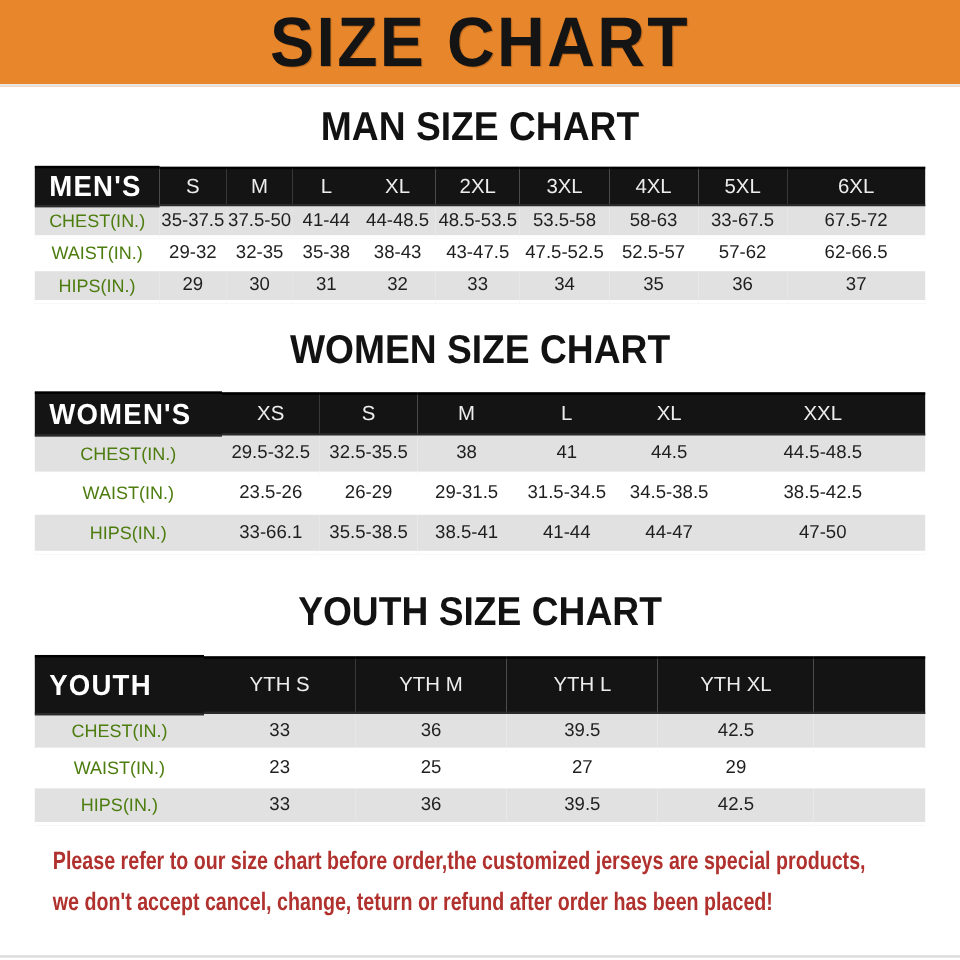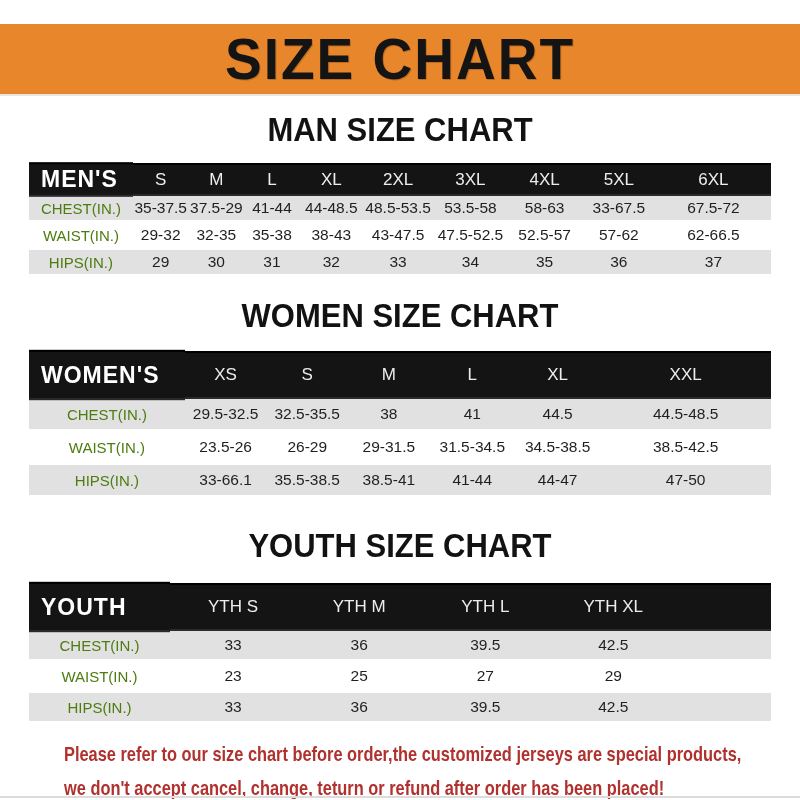--- a/index.html
+++ b/index.html
@@ -7,21 +7,20 @@
   body {
     font-family: "Liberation Sans", sans-serif;
     background: #ffffff;
     position: relative;
   }
   .banner {
     height: 72px;
     background: var(--banner-orange, #E8862C);
     display: flex; align-items: center; justify-content: center;
     border-bottom: 2px solid #e6e6e6;
-    margin-top: 24px;
   }
   .banner-title {
     font-size: 55px; font-weight: bold; color: #141414;
     letter-spacing: 2px; transform: scaleY(1.06);
     text-shadow: 1px 1px 0 rgba(120,60,0,0.35);
   }
   .section-heading {
     text-align: center; font-size: 31px; font-weight: bold; color: #121212;
     letter-spacing: 0px; transform: scaleY(1.08);
   }
@@ -52,29 +51,29 @@
     text-align: center; vertical-align: middle;
     font-size: 15.5px; color: #1f1f1f;
     border-bottom: 3px solid #ffffff;
   }
   table.size-table td[data-name="row-label"] { font-size: 15px; color: #4d7c0f; }
   table.size-table tbody tr:nth-child(odd)  { background: var(--row-gray, #E1E1E1); }
   table.size-table tbody tr:nth-child(even) { background: #ffffff; }
 
   .men-table   thead tr { height: 33px; }
   .men-table   tbody tr { height: 27px; }
-  .women-table thead tr { height: 48px; }
+  .women-table thead tr { height: 36px; }
   .women-table tbody tr { height: 33px; }
   .women-table thead th { font-size: 18px; }
   .youth-table thead tr { height: 48px; }
   .youth-table tbody tr { height: 31px; }
   .youth-table thead th { font-size: 18px; }
   .youth-table thead th[data-name="table-corner-label"] { letter-spacing: 2px; }
 
-  .note { margin-top: 13px; padding-left: 44px; margin-left: 20px; }
+  .note { margin-top: 13px; padding-left: 44px; }
   .note p {
     color: var(--note-red, #B0312E);
     font-size: 21px; font-weight: bold;
     white-space: nowrap; line-height: 34px;
     transform: scaleX(0.78); transform-origin: 0 50%;
   }
   .bottom-line {
     position: absolute; left: 0; bottom: 2px; width: 100%;
     border-top: 2px solid #dcdcdc;
   }
@@ -112,21 +111,21 @@
           <th data-name="column-header">3XL</th>
           <th data-name="column-header">4XL</th>
           <th data-name="column-header">5XL</th>
           <th data-name="column-header">6XL</th>
         </tr>
       </thead>
     <tbody data-name="men-table-body">
         <tr data-name="table-row">
           <td data-name="row-label">CHEST(IN.)</td>
           <td data-name="size-value">35-37.5</td>
-          <td data-name="size-value">37.5-29</td>
+          <td data-name="size-value">37.5-50</td>
           <td data-name="size-value">41-44</td>
           <td data-name="size-value">44-48.5</td>
           <td data-name="size-value">48.5-53.5</td>
           <td data-name="size-value">53.5-58</td>
           <td data-name="size-value">58-63</td>
           <td data-name="size-value">33-67.5</td>
           <td data-name="size-value">67.5-72</td>
         </tr>
         <tr data-name="table-row">
           <td data-name="row-label">WAIST(IN.)</td>

